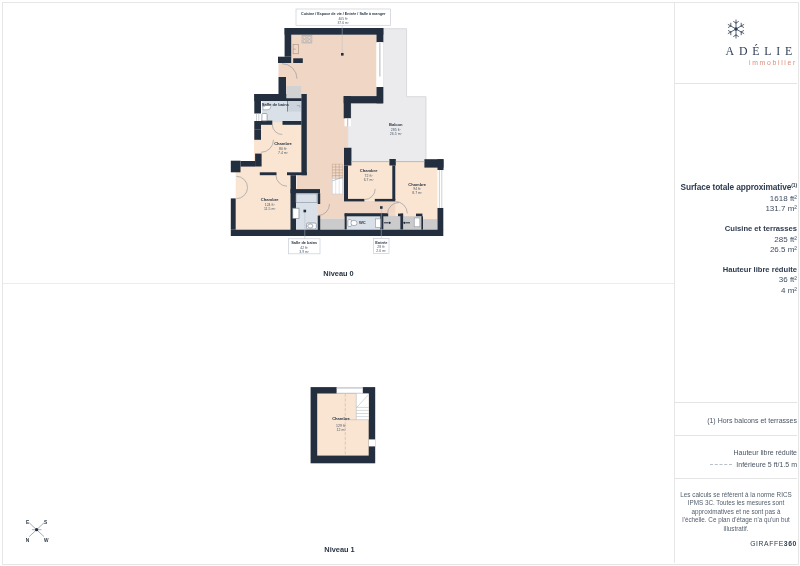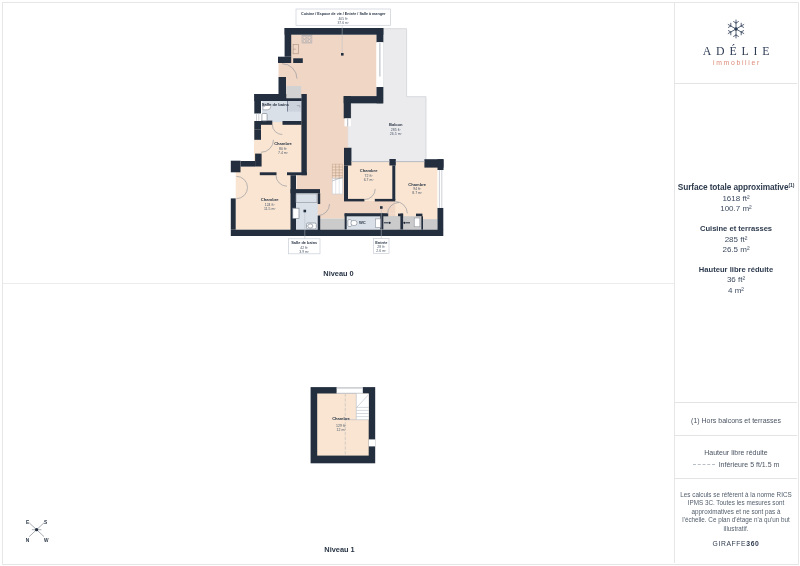--- a/index.html
+++ b/index.html
@@ -1,20 +1,20 @@
 <!DOCTYPE html>
 <html><head>
 <meta charset="utf-8">
 <style>
 html,body{margin:0;padding:0;background:#ffffff;font-family:"Liberation Sans",sans-serif;}
 #page{position:relative;width:800px;height:566px;background:#fff;overflow:hidden;}
 #frame{position:absolute;left:2px;top:2px;width:795px;height:561px;border:1px solid #e6e6e6;}
 #vdiv{position:absolute;left:674px;top:2px;width:1px;height:561px;background:#e6e6e6;}
 #hdiv{position:absolute;left:3px;top:283px;width:671px;height:1px;background:#ececec;}
-.sb{position:absolute;left:675px;width:122px;text-align:center;color:#38465a;white-space:nowrap;}
+.sb{position:absolute;left:675px;width:122px;text-align:right;color:#38465a;white-space:nowrap;}
 .sbline{position:absolute;left:675px;width:122px;height:1px;background:#e4e4e4;}
 </style>
 </head>
 <body>
 <div id="page">
 
 <div id="frame"></div>
 
 <div id="vdiv"></div>
 
@@ -388,21 +388,21 @@
 
 <div class="sb" style="top:44px;font-family:'Liberation Serif',serif;font-size:11.8px;letter-spacing:4.8px;color:#2e3c55;text-indent:5px;">ADÉLIE</div>
 
 <div class="sb" style="top:58.5px;font-size:6.8px;letter-spacing:1.7px;color:#dc8a76;text-indent:2px;">immobilier</div>
 
 <div class="sbline" style="top:83px;"></div>
 
 <div class="sb" style="top:182px;font-size:8.3px;font-weight:bold;color:#2e3b4e;letter-spacing:-0.1px;">Surface totale approximative<span style="font-size:5px;vertical-align:3px;">(1)</span></div>
 
 <div class="sb" style="top:193.5px;font-size:8px;color:#3f4d61;">1618 ft²</div>
-<div class="sb" style="top:204px;font-size:8px;color:#3f4d61;">100.7 m²</div>
+<div class="sb" style="top:204px;font-size:8px;color:#3f4d61;">131.7 m²</div>
 
 <div class="sb" style="top:223.5px;font-size:7.6px;font-weight:bold;color:#2e3b4e;">Cuisine et terrasses</div>
 <div class="sb" style="top:234.7px;font-size:8px;color:#3f4d61;">285 ft²</div>
 <div class="sb" style="top:244.7px;font-size:8px;color:#3f4d61;">26.5 m²</div>
 
 <div class="sb" style="top:264.5px;font-size:7.6px;font-weight:bold;color:#2e3b4e;">Hauteur libre réduite</div>
 <div class="sb" style="top:275.2px;font-size:8px;color:#3f4d61;">36 ft²</div>
 <div class="sb" style="top:285.7px;font-size:8px;color:#3f4d61;">4 m²</div>
 
 <div class="sbline" style="top:402px;"></div>

